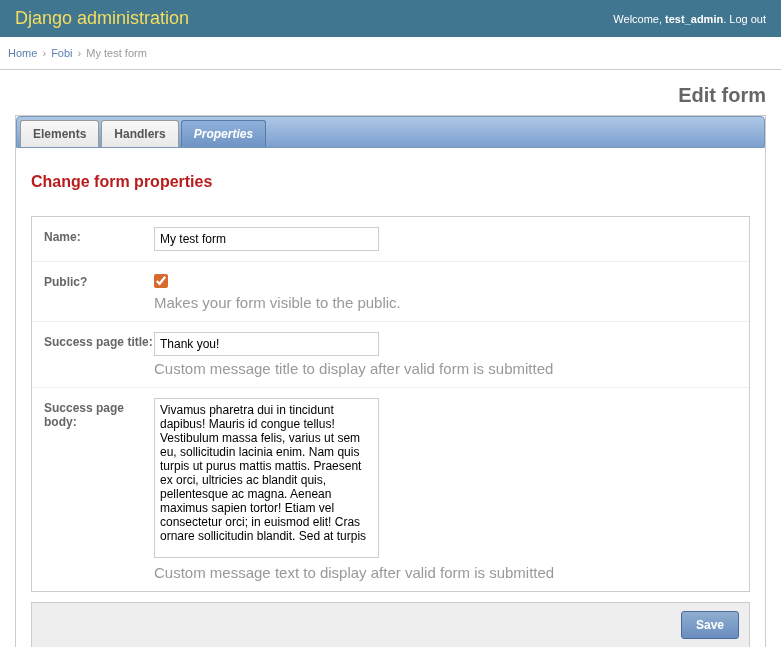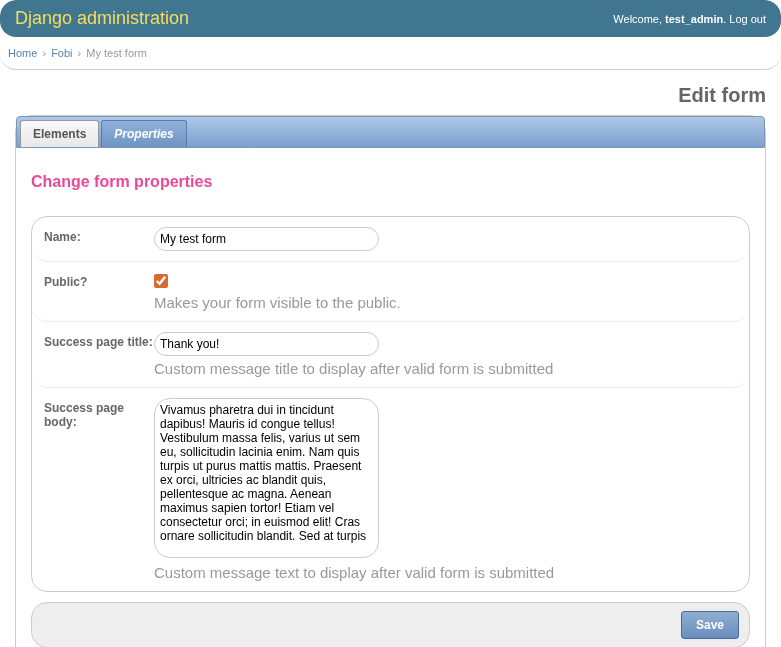--- a/index.html
+++ b/index.html
@@ -1,31 +1,31 @@
 <!DOCTYPE html>
 <html><head>
 <meta charset="utf-8">
 <style>
-* { box-sizing: border-box; margin: 0; padding: 0; border-radius: 16px; }
+* { box-sizing: border-box; margin: 0; padding: 0; }
 body { font-family: "Lucida Grande", Verdana, Arial, sans-serif; font-size: 12px; color: #333; background: #fff; }
 #header { background: #417690; color: #ffc; padding: 8px 15px; display: flex; justify-content: space-between; align-items: center; }
 #header h1 { font-size: 18px; font-weight: normal; color: #f5dd5d; }
 #user-tools { font-size: 11px; color: #fff; }
 #user-tools a { color: #fff; text-decoration: none; }
 .breadcrumbs { padding: 10px 8px; font-size: 11px; color: #999; border-bottom: 1px solid #ccc; background: #fff; }
 .breadcrumbs a { color: #5b80b2; text-decoration: none; }
 .breadcrumbs .sep { color: #999; margin: 0 2px; }
 #content { padding: 10px 15px 20px 15px; }
 #content h1 { font-size: 20px; font-weight: bold; color: #666; margin: 4px 0 8px 0; text-align: right; }
 .module { border: 1px solid #ccc; background: #fff; }
 .tabs-bar { background: linear-gradient(#aec7e6, #7ca0ce); border: 1px solid #7b98b9; border-radius: 4px 4px 0 0; padding: 3px 3px 0 3px; display: flex; gap: 2px; }
 .tab { padding: 6px 12px; font-size: 12px; font-weight: bold; cursor: pointer; border: 1px solid #999; border-bottom: none; background: linear-gradient(#f8f8f8,#e8e8e8); color: #555; border-radius: 3px 3px 0 0; }
 .tab.active { background: linear-gradient(#8fb0d9,#6f95c5); color: #fff; border-color: #5a7ba8; font-style: italic; }
 .inner { padding: 15px; }
-.inner h2 { font-size: 16px; font-weight: bold; color: #ec4899; margin: 10px 0 25px 0; }
+.inner h2 { font-size: 16px; font-weight: bold; color: #b91c1c; margin: 10px 0 25px 0; }
 .fieldset { border: 1px solid #ccc; }
 .form-row { display: flex; padding: 10px 12px; border-bottom: 1px solid #eee; font-size: 11px; }
 .form-row:last-child { border-bottom: none; }
 .form-row label { width: 110px; color: #666; font-weight: bold; padding-top: 3px; font-size: 12px; }
 .form-row .field { flex: 1; }
 .form-row input[type=text] { width: 225px; padding: 4px 5px; border: 1px solid #ccc; font-size: 12px; font-family: inherit; }
 .form-row textarea { width: 225px; height: 160px; padding: 4px 5px; border: 1px solid #ccc; font-size: 12px; font-family: inherit; resize: none; overflow-y: scroll; }
 .form-row input[type=checkbox] { width: 14px; height: 14px; accent-color: #d66a2f; margin-top: 2px; }
 .help { color: #999; font-size: 15px; margin-top: 4px; }
 .submit-row { margin-top: 10px; padding: 8px 10px; background: #eee; border: 1px solid #ccc; text-align: right; }
@@ -49,20 +49,21 @@
   <span class="sep">›</span>
   <span>My test form</span>
 </div>
 
 <div id="content">
   <h1>Edit form</h1>
 
   <div class="module">
     <div class="tabs-bar">
       <div class="tab">Elements</div>
+      <div class="tab">Handlers</div>
       <div class="tab active">Properties</div>
     </div>
 
     <div class="inner">
       <h2>Change form properties</h2>
 
       <div class="fieldset">
 
         <div class="form-row">
           <label>Name:</label>

